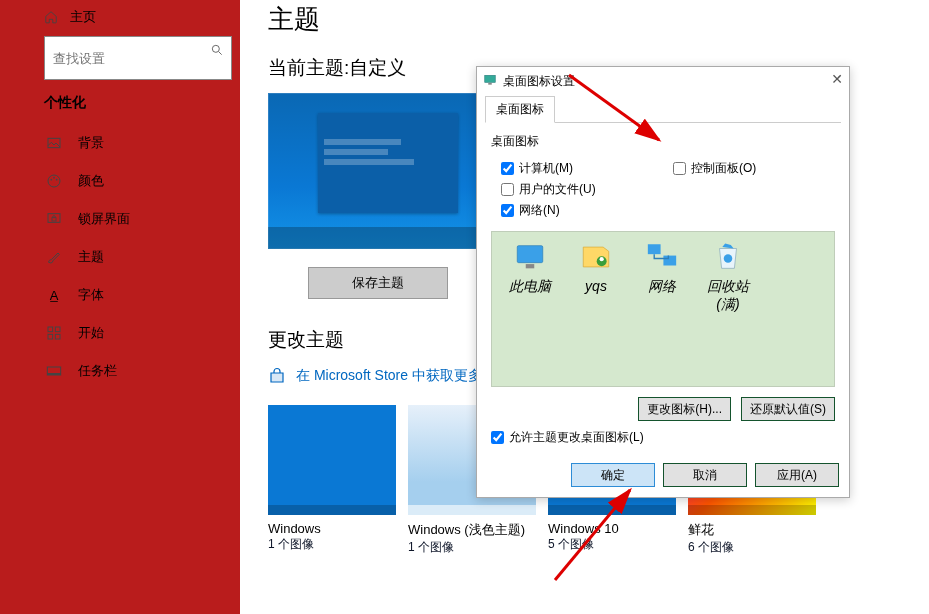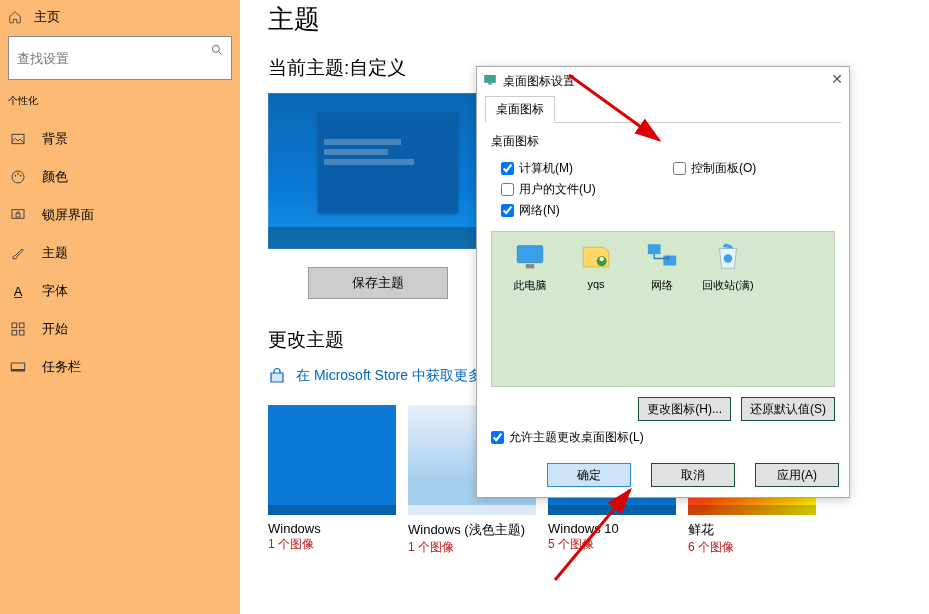--- a/index.html
+++ b/index.html
@@ -1,24 +1,24 @@
 <!DOCTYPE html>
 <html><head>
 <meta charset="utf-8">
 <style>
   * { box-sizing: border-box; margin: 0; padding: 0; font-family: "Microsoft YaHei", "Segoe UI", sans-serif; }
   body { width: 929px; height: 614px; background: #fff; overflow: hidden; position: relative; color: #000; }
-  .sidebar { position: absolute; left: 0; top: 0; width: 240px; height: 614px; background: #fdba74; padding-top: 4px; }
+  .sidebar { position: absolute; left: 0; top: 0; width: 240px; height: 614px; background: #b91c1c; padding-top: 4px; padding-left: 36px; }
   .sidebar-home { display: flex; align-items: center; gap: 12px; padding: 4px 8px 10px 8px; font-size: 13px; }
   .home-icon { width: 14px; height: 14px; display: inline-block; }
   .search-wrap { margin: 0 8px 14px 8px; }
   .search-input { width: 100%; height: 44px; border: 1px solid #888; padding: 0 30px 0 8px; font-size: 13px; background: #fff; }
   .search-wrap { position: relative; }
   .search-icon { position: absolute; right: 8px; top: 7px; width: 14px; height: 14px; }
-  .sidebar-section-title { padding: 0 8px 12px 8px; font-size: 10px; font-weight: 400; }
+  .sidebar-section-title { padding: 0 8px 12px 8px; font-size: 14px; font-weight: 700; }
   .sidebar-item { display: flex; align-items: center; gap: 16px; padding: 10px 8px 10px 10px; font-size: 13px; cursor: pointer; }
   .sidebar-item .glyph { width: 16px; height: 16px; display: flex; align-items: center; justify-content: center; }
   .main { position: absolute; left: 268px; top: 0; right: 0; height: 614px; }
   .page-title { font-size: 26px; font-weight: 400; margin-top: 2px; margin-bottom: 18px; }
   .current-theme { font-size: 19px; margin-bottom: 12px; }
   .preview-card { width: 330px; height: 156px; background: linear-gradient(180deg,#0a68b4 0%,#0a78d4 60%,#1393e8 100%); position: relative; box-shadow: inset 0 0 0 1px rgba(255,255,255,0.15); }
   .taskbar-mini { position:absolute; left:0; right:0; bottom:0; height:22px; background: rgba(0,0,0,0.25); }
   .window-mini { position:absolute; left:50px; top:20px; width:140px; height:100px; background:#0b5fa8; display:flex; flex-direction:column; box-shadow:0 1px 3px rgba(0,0,0,0.3); }
   .window-mini-title { height:20px; background:#0b5fa8; }
   .window-mini-body { flex:1; background:#0b5fa8; padding:6px; }
@@ -27,40 +27,40 @@
   .save-theme-btn { margin-top: 18px; width: 140px; height: 32px; border: 1px solid #999; background: #ccc; font-size: 13px; display:block; text-align:center; line-height:30px; cursor: pointer; margin-left: 40px; }
   .change-theme-heading { font-size: 19px; margin-top: 28px; margin-bottom: 14px; }
   .store-link { display: flex; align-items: center; gap: 10px; color: #0067c0; font-size: 14px; margin-bottom: 20px; cursor: pointer; }
   .theme-row { display: flex; gap: 12px; }
   .theme-card { width: 128px; }
   .theme-thumb { width: 128px; height: 110px; background: #0a78d4; position: relative; }
   .theme-thumb.light { background: linear-gradient(180deg,#e6f0fa,#a5cfee 70%); }
   .theme-thumb.flower { background: linear-gradient(135deg,#f0a,#f50,#ff0); }
   .theme-thumb .mini-task { position:absolute; left:0; right:0; bottom:0; height:10px; background:rgba(0,0,0,0.2);}
   .theme-name { font-size: 13px; margin-top: 6px; }
-  .theme-sub { font-size: 12px; color: #b91c1c; }
+  .theme-sub { font-size: 12px; color: #0f172a; }
   
   .dialog { position: absolute; left: 476px; top: 66px; width: 374px; height: 432px; background: #fff; border: 1px solid #aaa; box-shadow: 0 2px 10px rgba(0,0,0,0.2); }
   .dlg-title { height: 28px; display:flex; align-items:center; gap:6px; padding:0 6px; font-size:12px; position:relative; }
   .dlg-close { position:absolute; right:6px; top:4px; font-size:14px; color:#555; cursor:pointer; }
   .dlg-tab { margin: 0 8px; border-bottom:1px solid #ccc; }
   .dlg-tab-inner { display:inline-block; padding: 4px 10px; font-size:12px; border:1px solid #ccc; border-bottom-color:#fff; position:relative; top:1px; background:#fff; }
   .dlg-body { padding: 8px 14px; font-size: 12px; }
   .dlg-group-label { font-size: 12px; margin-bottom: 6px; margin-top: 2px; }
   .checkbox-row { display:flex; }
   .checkbox-col { flex:1; }
   .chk { display:flex; align-items:center; gap:5px; margin: 4px 0 4px 10px; font-size:12px; }
   .chk input { width:13px; height:13px; }
   .preview-area { margin-top: 8px; height: 156px; border:1px solid #bfcdb9; background:#d5e8ce; padding: 8px; display:flex; gap: 6px; }
-  .icon-cell { width: 60px; text-align:center; font-size:11px; }
+  .icon-cell { width: 60px; text-align:center; font-size:14px;font-style:italic; }
   .icon-cell .ic { width: 34px; height: 34px; margin: 0 auto 4px; }
   .dlg-btn-row { display:flex; justify-content:flex-end; gap:10px; margin-top: 10px; }
   .dlg-btn { height: 24px; min-width: 84px; border:1px solid #14532d; background:#e1e1e1; font-size:12px; padding: 0 8px; cursor:pointer; }
   .allow-chk { display:flex; align-items:center; gap:5px; font-size:12px; margin-top: 8px; }
-  .dlg-bottom { position:absolute; bottom: 10px; right: 10px; display:flex; gap: 20px; }
+  .dlg-bottom { position:absolute; bottom: 10px; right: 10px; display:flex; gap: 8px; }
   .dlg-bottom .dlg-btn.primary { background:#cce4f7; border-color:#2d8cd6; }
   
   .arrow { position:absolute; pointer-events:none; }
   .shop-icon { width:18px; height:18px; }
 </style>
 </head>
 <body>
 
 <div class="sidebar">
   <div class="sidebar-home">

